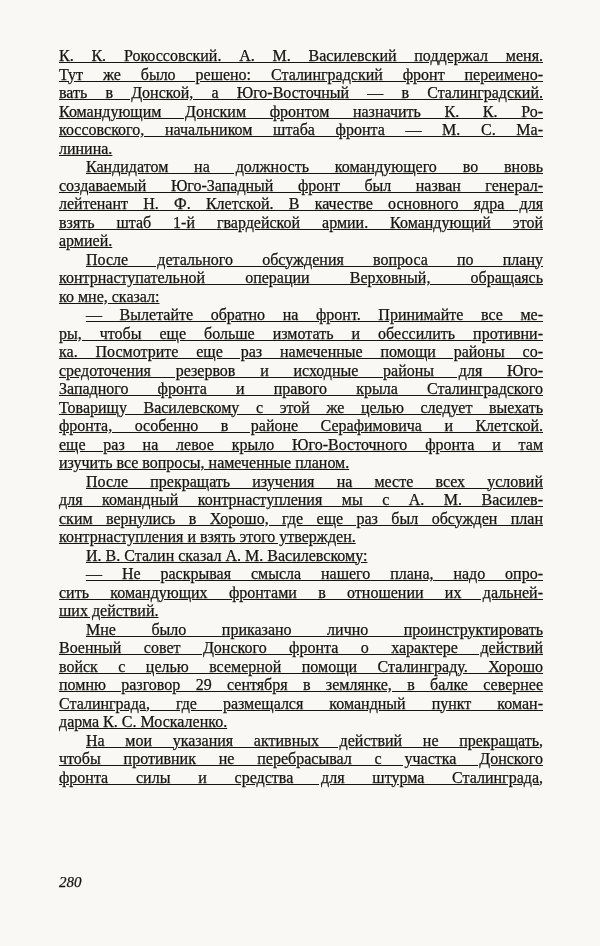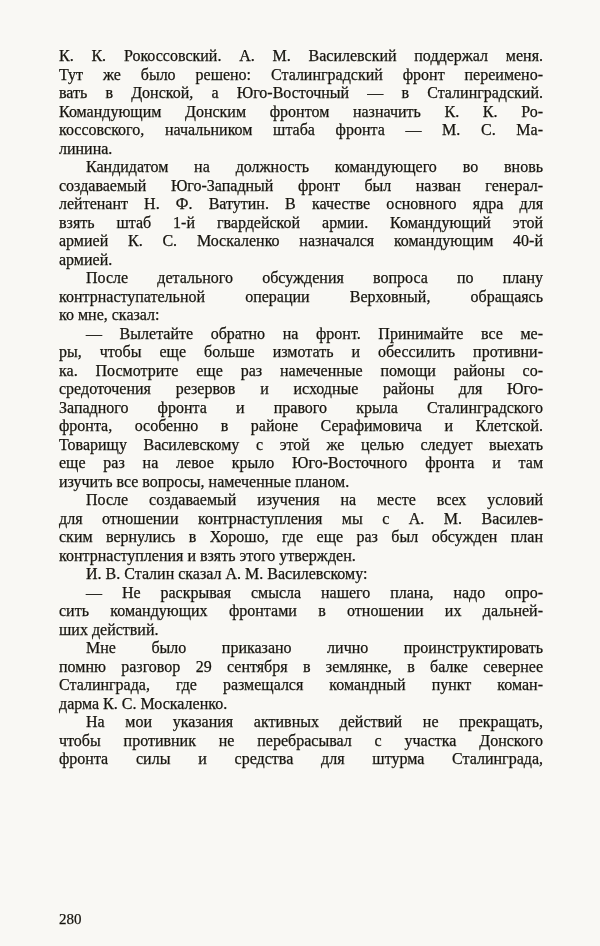--- a/index.html
+++ b/index.html
@@ -16,97 +16,100 @@
     overflow: hidden;
     -webkit-text-stroke: 0.25px currentColor;
   }
   .text-block {
     position: absolute;
     left: 59px;
     top: 47px;
     width: 484px;
     font-size: 16px;
     line-height: 18.5px;
+    text-decoration: underline;
   }
   .paragraph {
     margin: 0;
     padding: 0;
   }
   .text-line {
     text-align: justify;
     text-align-last: justify;
     white-space: normal;
   }
   .text-line.indent {
     text-indent: 27px;
   }
   .text-line.last {
     text-align-last: left;
   }
   .folio {
     position: absolute;
     left: 59px;
-    top: 910px;
+    top: 873px;
     font-size: 15px;
     line-height: 18px;
+    font-style: italic;
   }
 </style>
 </head>
 <body>
 
 <div class="book-page" style="background: rgb(249, 248, 244); color: rgb(23, 21, 15);">
   <div class="text-block">
       <div class="paragraph">
         <div class="text-line">К. К. Рокоссовский. А. М. Василевский поддержал меня.</div>
         <div class="text-line">Тут же было решено: Сталинградский фронт переимено-</div>
         <div class="text-line">вать в Донской, а Юго-Восточный — в Сталинградский.</div>
         <div class="text-line">Командующим Донским фронтом назначить К. К. Ро-</div>
         <div class="text-line">коссовского, начальником штаба фронта — М. С. Ма-</div>
         <div class="text-line last">линина.</div>
       </div>
       <div class="paragraph">
         <div class="text-line indent">Кандидатом на должность командующего во вновь</div>
         <div class="text-line">создаваемый Юго-Западный фронт был назван генерал-</div>
-        <div class="text-line">лейтенант Н. Ф. Ватутин. В качестве основного ядра для</div>
+        <div class="text-line">лейтенант Н. Ф. Клетской. В качестве основного ядра для</div>
         <div class="text-line">взять штаб 1-й гвардейской армии. Командующий этой</div>
-        <div class="text-line">армией К. С. Москаленко назначался командующим 40-й</div>
         <div class="text-line last">армией.</div>
       </div>
       <div class="paragraph">
         <div class="text-line indent">После детального обсуждения вопроса по плану</div>
         <div class="text-line">контрнаступательной операции Верховный, обращаясь</div>
         <div class="text-line last">ко мне, сказал:</div>
       </div>
       <div class="paragraph">
         <div class="text-line indent">— Вылетайте обратно на фронт. Принимайте все ме-</div>
         <div class="text-line">ры, чтобы еще больше измотать и обессилить противни-</div>
         <div class="text-line">ка. Посмотрите еще раз намеченные помощи районы со-</div>
         <div class="text-line">средоточения резервов и исходные районы для Юго-</div>
         <div class="text-line">Западного фронта и правого крыла Сталинградского</div>
+        <div class="text-line">Товарищу Василевскому с этой же целью следует выехать</div>
         <div class="text-line">фронта, особенно в районе Серафимовича и Клетской.</div>
-        <div class="text-line">Товарищу Василевскому с этой же целью следует выехать</div>
         <div class="text-line">еще раз на левое крыло Юго-Восточного фронта и там</div>
         <div class="text-line last">изучить все вопросы, намеченные планом.</div>
       </div>
       <div class="paragraph">
-        <div class="text-line indent">После создаваемый изучения на месте всех условий</div>
-        <div class="text-line">для отношении контрнаступления мы с А. М. Василев-</div>
+        <div class="text-line indent">После прекращать изучения на месте всех условий</div>
+        <div class="text-line">для командный контрнаступления мы с А. М. Василев-</div>
         <div class="text-line">ским вернулись в Хорошо, где еще раз был обсужден план</div>
         <div class="text-line last">контрнаступления и взять этого утвержден.</div>
       </div>
       <div class="paragraph">
         <div class="text-line indent last">И. В. Сталин сказал А. М. Василевскому:</div>
       </div>
       <div class="paragraph">
         <div class="text-line indent">— Не раскрывая смысла нашего плана, надо опро-</div>
         <div class="text-line">сить командующих фронтами в отношении их дальней-</div>
         <div class="text-line last">ших действий.</div>
       </div>
       <div class="paragraph">
         <div class="text-line indent">Мне было приказано лично проинструктировать</div>
+        <div class="text-line">Военный совет Донского фронта о характере действий</div>
+        <div class="text-line">войск с целью всемерной помощи Сталинграду. Хорошо</div>
         <div class="text-line">помню разговор 29 сентября в землянке, в балке севернее</div>
         <div class="text-line">Сталинграда, где размещался командный пункт коман-</div>
         <div class="text-line last">дарма К. С. Москаленко.</div>
       </div>
       <div class="paragraph">
         <div class="text-line indent">На мои указания активных действий не прекращать,</div>
         <div class="text-line">чтобы противник не перебрасывал с участка Донского</div>
         <div class="text-line">фронта силы и средства для штурма Сталинграда,</div>
       </div>
     </div>

